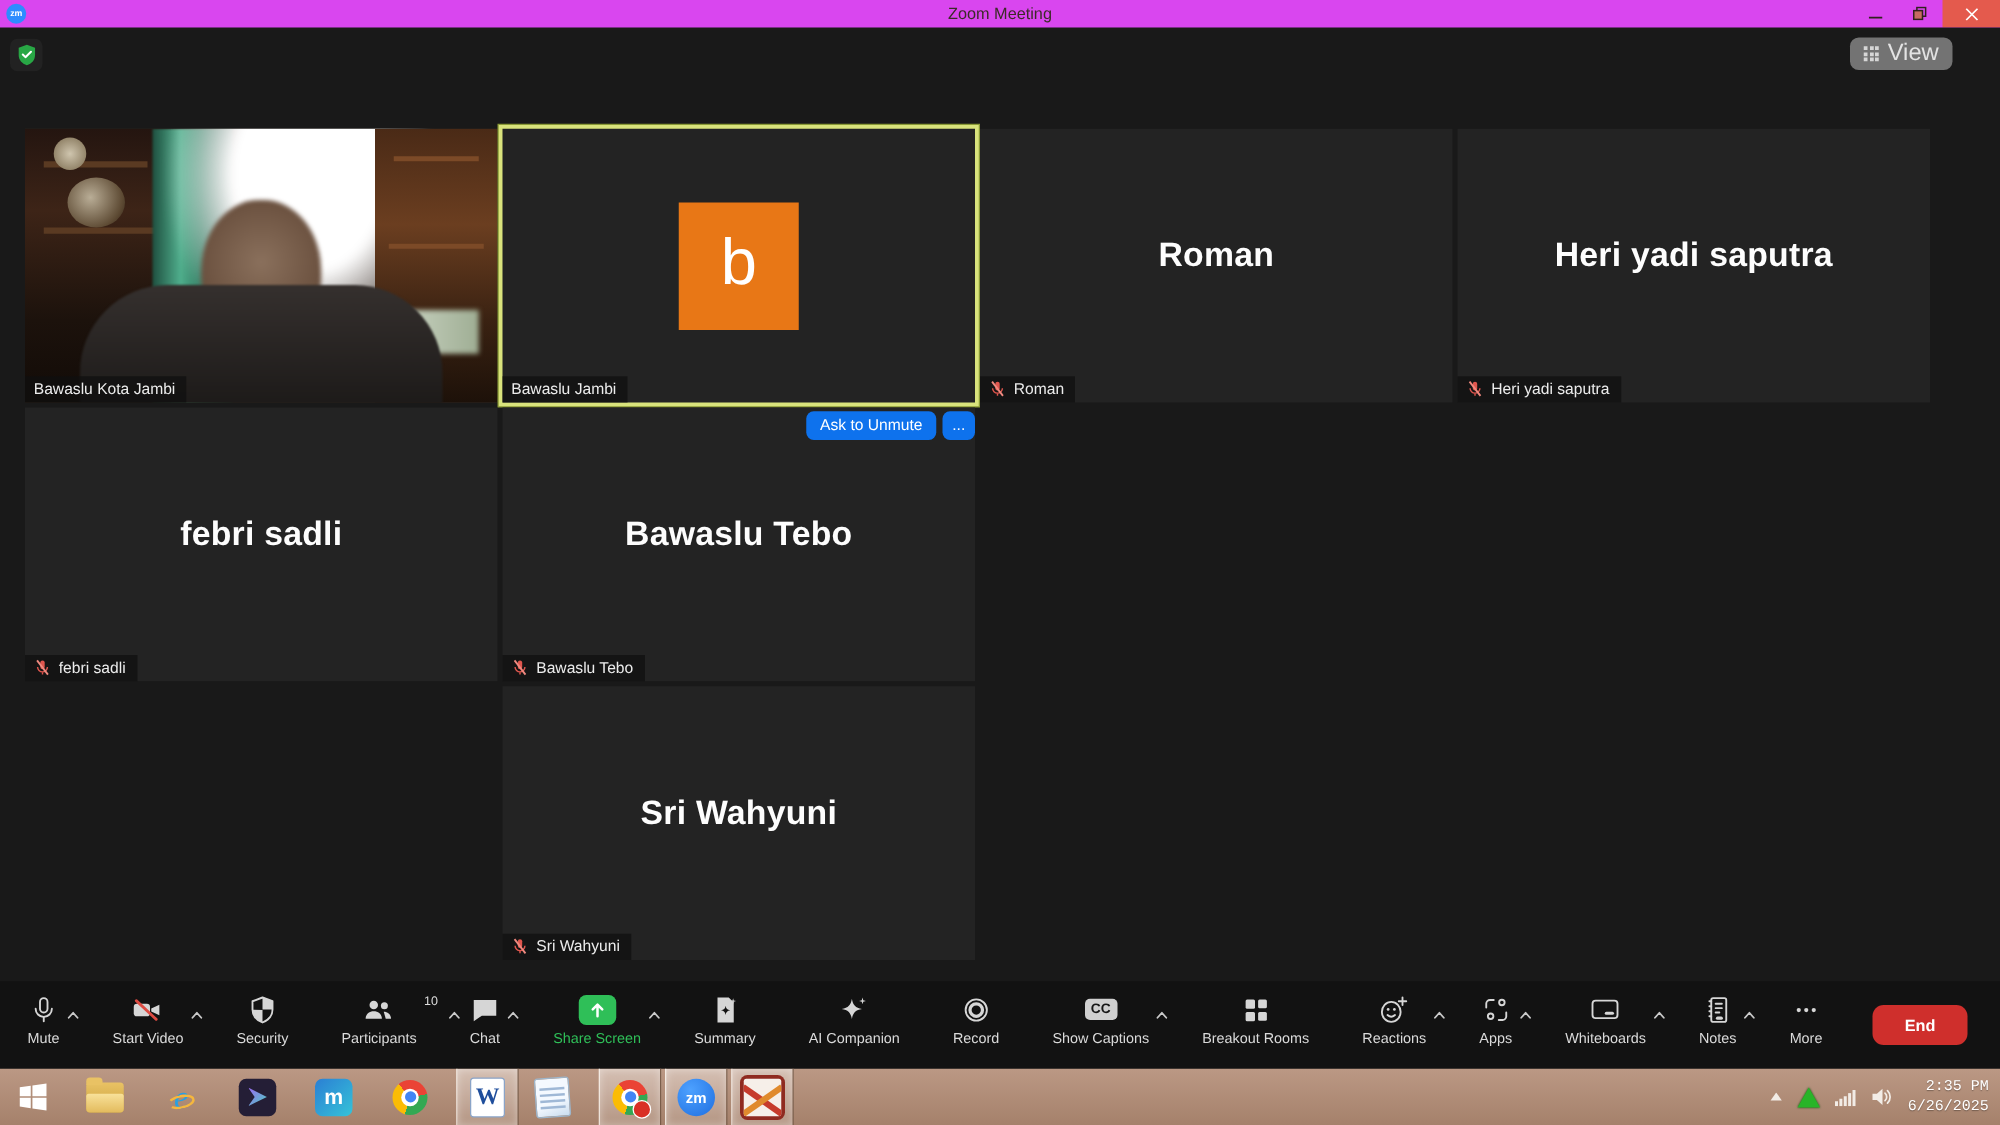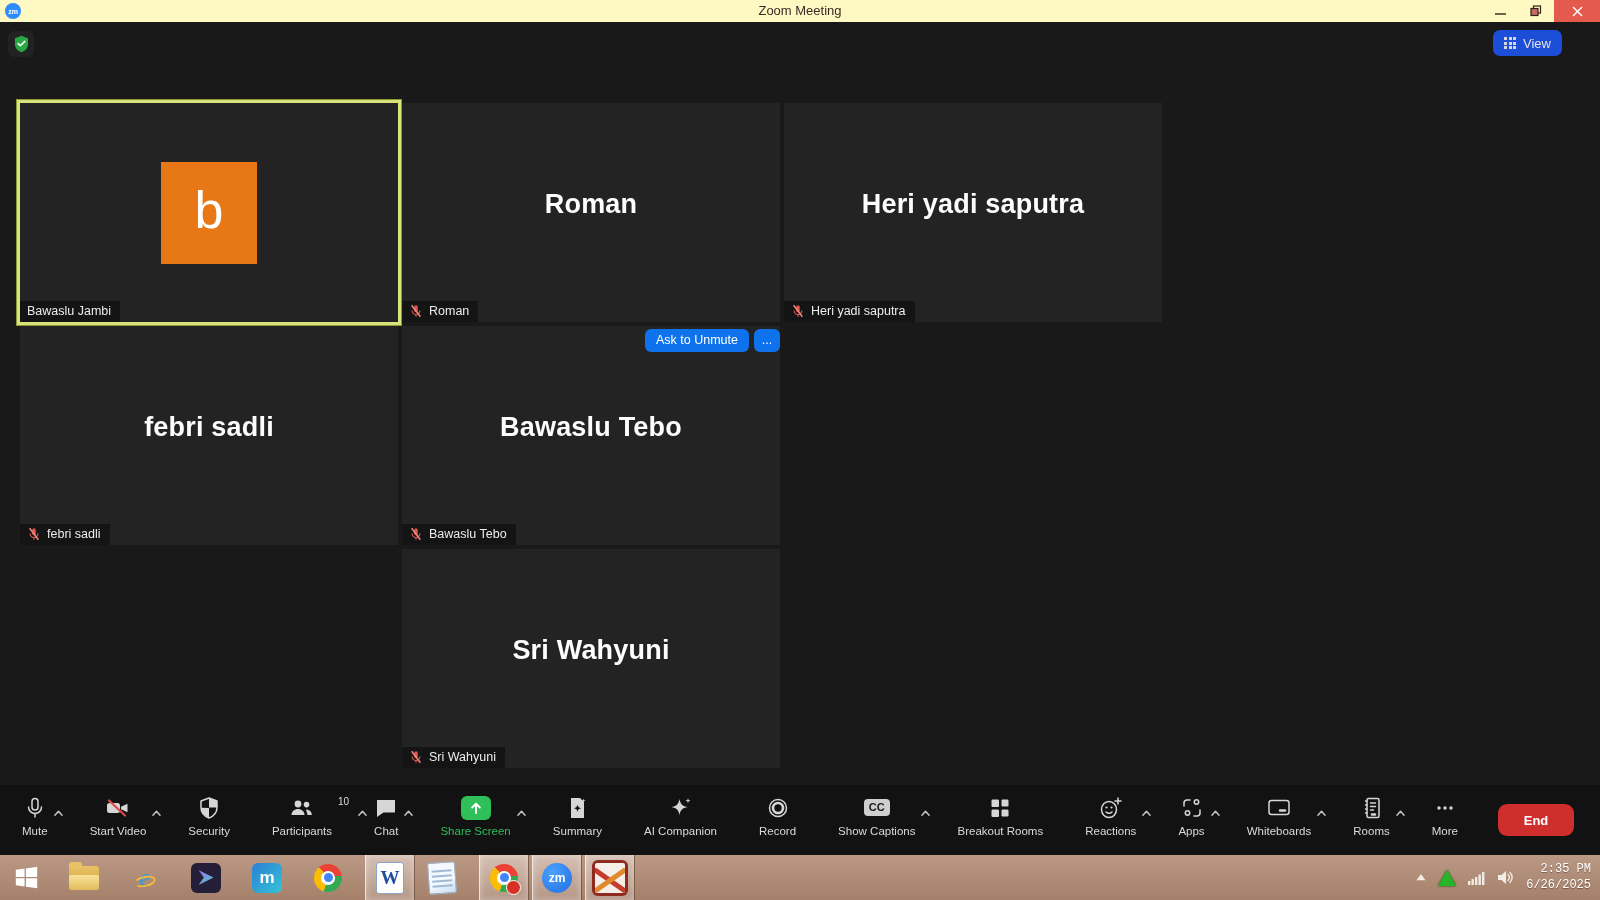--- a/index.html
+++ b/index.html
@@ -1,33 +1,33 @@
 <!DOCTYPE html>
 <html><head>
 <meta charset="utf-8">
 <style>
   html,body{margin:0;padding:0;background:#000;}
   .screen{position:relative;width:1600px;height:900px;background:#191919;font-family:"Liberation Sans",sans-serif;overflow:hidden;user-select:none;}
 
   
-  .titlebar{position:absolute;top:0;left:0;right:0;height:39px;background:#fef9c3;}
+  .titlebar{position:absolute;top:0;left:0;right:0;height:39px;background:#d946ef;}
   .zmlogo{position:absolute;left:5px;top:3px;width:16px;height:16px;border-radius:50%;background:#2d8cff;color:#fff;
           font-size:7px;font-weight:bold;display:flex;align-items:center;justify-content:center;}
   .title{position:absolute;left:0;right:0;top:0;height:22px;line-height:22px;text-align:center;font-size:13px;color:#3b2b27;}
   .winbtns{position:absolute;right:0;top:0;height:22px;display:flex;}
   .wb{width:36px;height:22px;display:flex;align-items:center;justify-content:center;color:#31211e;font-size:12px;cursor:pointer;}
   .wb svg{display:block;}
   .wb.close{width:46px;background:#e45a4d;color:#fff;}
 
   
   .meeting{position:absolute;top:22px;left:0;right:0;bottom:45px;background:#191919;}
   .shield{position:absolute;top:9px;left:8px;width:26px;height:26px;border-radius:6px;background:#222;
           display:flex;align-items:center;justify-content:center;cursor:pointer;}
-  .viewbtn{position:absolute;top:8px;right:38px;height:26px;background:#1d4ed8;color:#e3e3e3;border:none;border-radius:7px;
-           display:flex;align-items:center;gap:7px;font-size:13px;padding:0 11px;font-family:inherit;cursor:pointer;}
+  .viewbtn{position:absolute;top:8px;right:38px;height:26px;background:#737373;color:#e3e3e3;border:none;border-radius:7px;
+           display:flex;align-items:center;gap:7px;font-size:19px;padding:0 11px;font-family:inherit;cursor:pointer;}
   .gridic{display:flex;flex-wrap:wrap;width:12px;gap:1.5px;}
   .gridic i{width:3px;height:3px;background:#d6d6d6;display:block;}
 
   #grid{position:absolute;top:81px;left:0;right:0;}
   .vrow{display:flex;gap:4px;margin-bottom:4px;padding-left:20px;}
   .vrow.row3{padding-left:402px;}
   .tile{width:378px;height:219px;background:#232323;position:relative;flex:none;cursor:pointer;}
   .tile.active{box-shadow:0 0 0 3px #d9e37c, 0 0 0 4px #8a9a36;}
   .bigname{position:absolute;inset:0;display:flex;align-items:center;justify-content:center;padding-bottom:16px;
            font-weight:bold;font-size:27px;color:#fdfdfd;white-space:pre;letter-spacing:.2px;}
@@ -174,20 +174,40 @@
           <i></i>
           <i></i>
           <i></i>
           <i></i>
       </span>
       <span>View</span>
     </button>
 
     <div id="grid">
         <div class="vrow">
+          <div class="tile">
+            <div class="cam">
+              <div class="shelf"></div>
+              <div class="sh1"></div>
+              <div class="sh2"></div>
+              <div class="pot"></div>
+              <div class="clock"></div>
+              <div class="curtain"></div>
+              <div class="glow"></div>
+              <div class="cab"></div>
+              <div class="cabline"></div>
+              <div class="cabline2"></div>
+              <div class="papers"></div>
+              <div class="head"></div>
+              <div class="body"></div>
+            </div>
+            <div class="plate">
+              <span>Bawaslu Kota Jambi</span>
+            </div>
+          </div>
           <div class="tile active">
             <div class="avatarbox">
               <div class="avatar">b</div>
             </div>
             <div class="plate">
               <span>Bawaslu Jambi</span>
             </div>
           </div>
           <div class="tile">
             <div class="bigname">Roman</div>
@@ -434,21 +454,21 @@
                 <line x1="9.5" y1="7" x2="14.5" y2="7" stroke="#d6d6d6" stroke-width="1.5" fill="none" stroke-linecap="round" stroke-linejoin="round"></line>
                 <line x1="9.5" y1="10.5" x2="14.5" y2="10.5" stroke="#d6d6d6" stroke-width="1.5" fill="none" stroke-linecap="round" stroke-linejoin="round"></line>
                 <line x1="9.5" y1="14" x2="12.5" y2="14" stroke="#d6d6d6" stroke-width="1.5" fill="none" stroke-linecap="round" stroke-linejoin="round"></line>
                 <path d="M6 5h-1.5M6 9h-1.5M6 13h-1.5M6 17h-1.5" stroke="#d6d6d6" stroke-width="1.5" fill="none" stroke-linecap="round" stroke-linejoin="round"></path>
                 <line x1="11" y1="18.5" x2="14" y2="18.5" stroke="#d6d6d6" stroke-width="2.6" stroke-linecap="round"></line>
               </svg>
             </span>
             <span class="chev"><svg width="11" height="8" viewBox="0 0 12 9">
                 <polyline points="2,7 6,2.5 10,7" stroke="#c9c9c9" stroke-width="1.6" fill="none" stroke-linecap="round" stroke-linejoin="round"></polyline>
               </svg></span>
-            <span class="tlabel">Rooms</span>
+            <span class="tlabel">Notes</span>
           </div>
           <div class="titem">
             <span class="ticon">
               <svg width="24" height="24" viewBox="0 0 24 24">
                 <circle cx="6" cy="12" r="1.7" fill="#d6d6d6"></circle>
                 <circle cx="12" cy="12" r="1.7" fill="#d6d6d6"></circle>
                 <circle cx="18" cy="12" r="1.7" fill="#d6d6d6"></circle>
               </svg>
             </span>
             <span class="tlabel">More</span>

